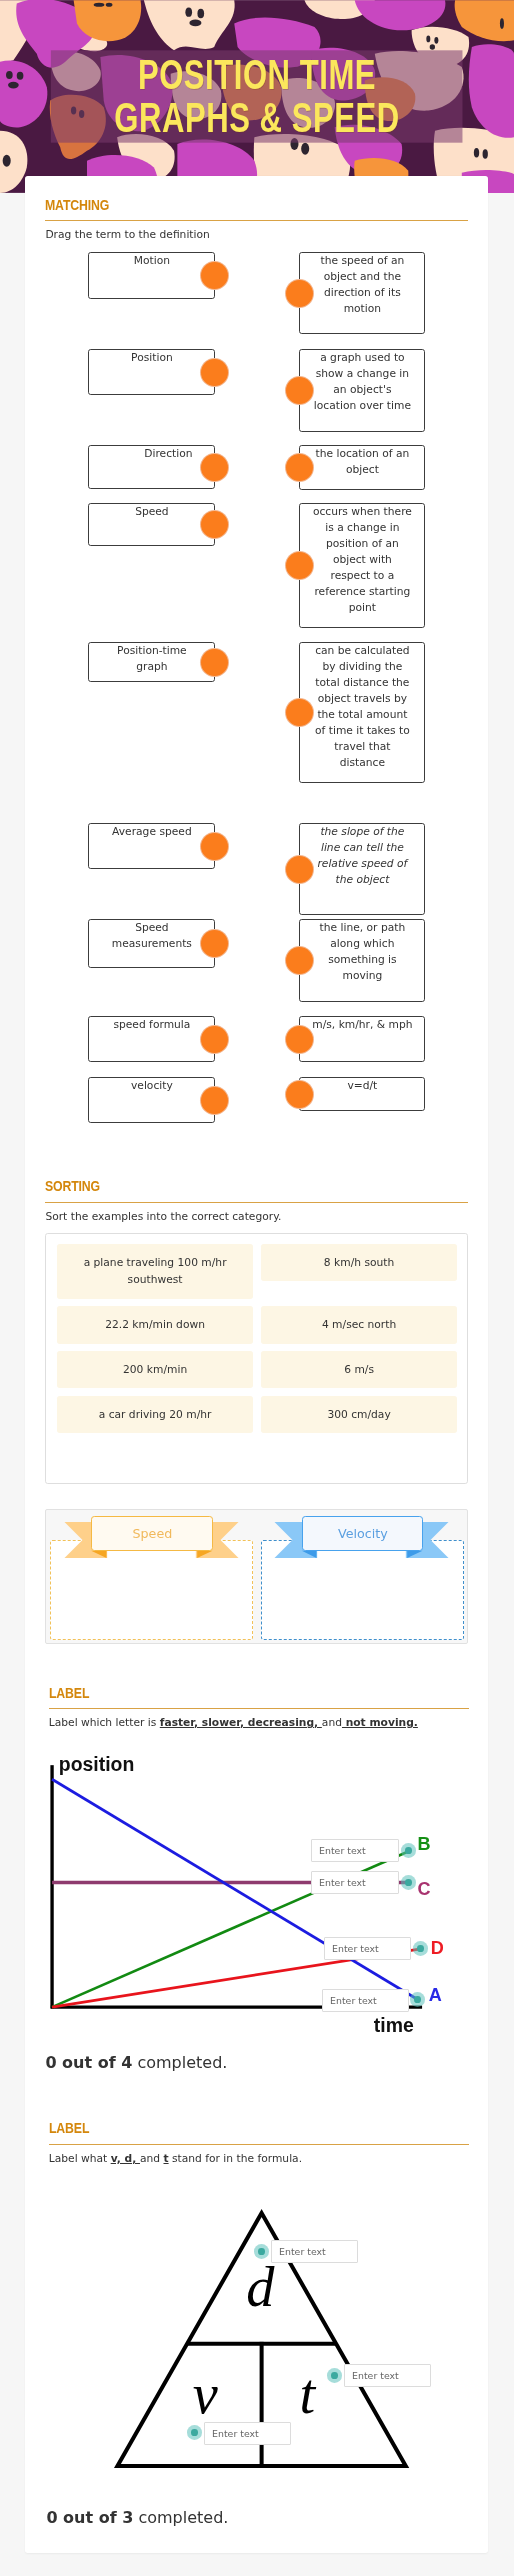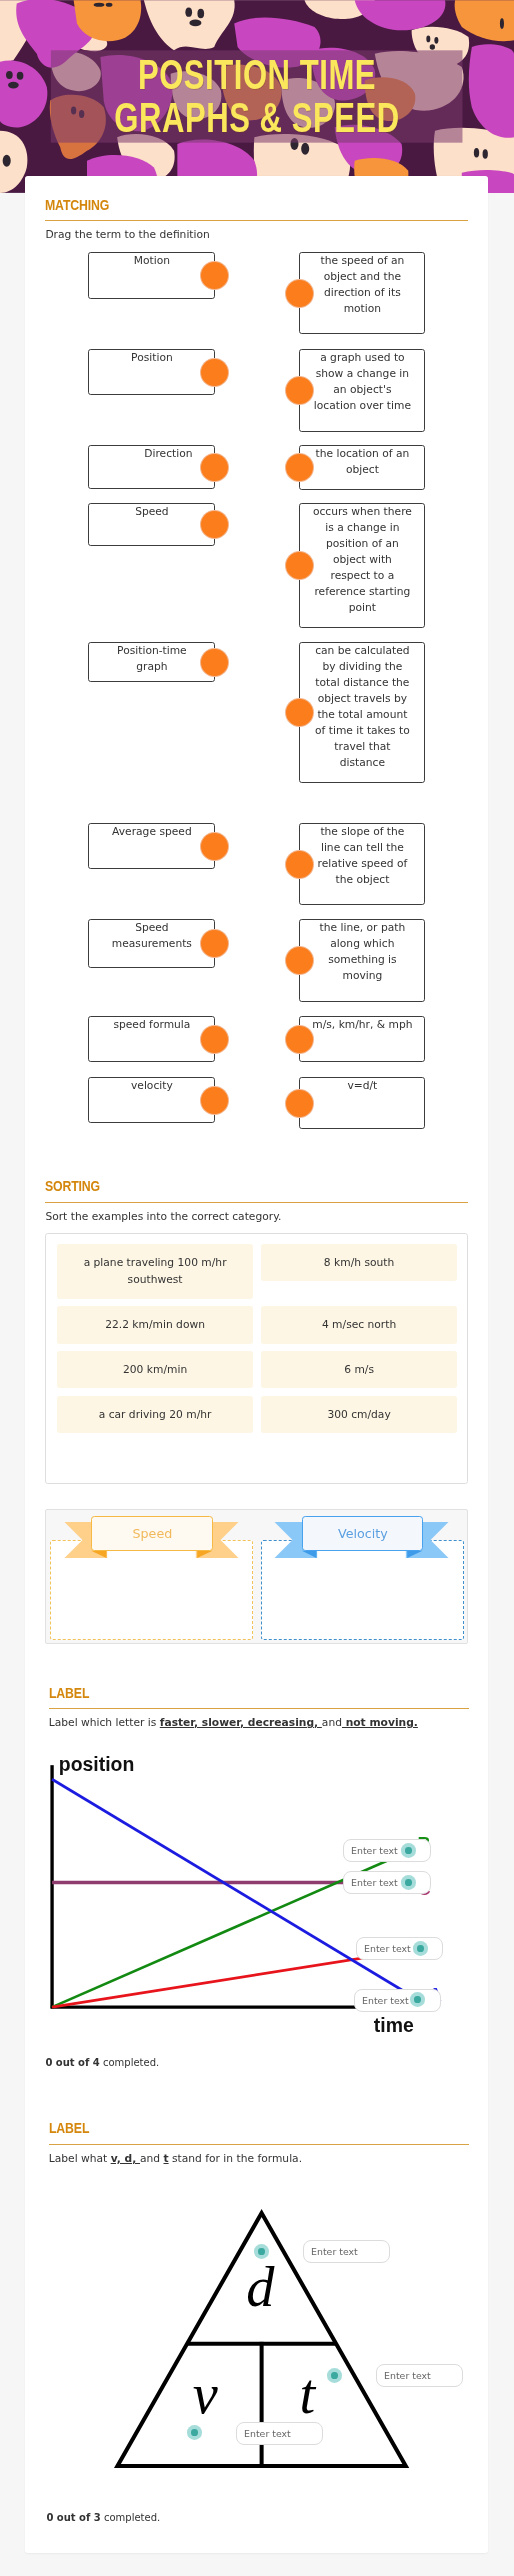--- a/index.html
+++ b/index.html
@@ -13,21 +13,21 @@
   font-family: "Liberation Sans", sans-serif; font-weight: bold; font-size: 42px; color: #fbe75c;
   transform: scaleX(0.74); transform-origin: center; letter-spacing: 0.7px; white-space: nowrap;
   text-shadow: 0.7px 0.7px 0 rgba(120,60,20,0.25); }
 
 
 .card { position: absolute; left: 25.4px; top: 176px; width: 463px; height: 2377px; background: #fff; border-radius: 2.7px; box-shadow: 0 0.7px 2px rgba(0,0,0,0.05); }
 .sec-title { position: absolute; left: 20px; height: 16px; line-height: 16px; font-family: "Liberation Sans", sans-serif; font-weight: bold; font-size: 15.4px; color: #d4870c; transform: scaleX(0.8); transform-origin: left center; letter-spacing: -0.2px; white-space: nowrap; }
 .sec-rule { position: absolute; left: 20px; width: 423px; height: 0; border-top: 1px solid #d9a245; }
 .instr { position: absolute; left: 20px; font-size: 10.7px; line-height: 14.7px; color: #333; white-space: nowrap; }
 .instr .em { font-weight: bold; text-decoration: underline; }
-.progress { position: absolute; left: 20px; font-size: 10px; line-height: 14.7px; color: #333; white-space: nowrap; }
+.progress { position: absolute; left: 20px; font-size: 16px; line-height: 14.7px; color: #333; white-space: nowrap; }
 .progress b { font-weight: bold; }
 
 
 .term, .def { position: absolute; border: 1px solid #3c3c3c; border-radius: 2.7px; background: #fff; display: flex; align-items: flex-start; justify-content: center; text-align: center; font-size: 10.7px; line-height: 16px; color: #333; }
 .term { left: 63px; width: 127px; cursor: grab; }
 .def { left: 274px; width: 126px; }
 .term .txt { display: block; width: 94px; }
 .def .txt { display: block; width: 102px; }
 .handle { position: absolute; width: 27px; height: 27px; border-radius: 50%; background: #fb7d1c; box-shadow: 0 0 0 1px #f3b58d; top: 50%; margin-top: -13.4px; }
 .term .handle { right: -14px; cursor: grab; }
@@ -41,21 +41,21 @@
 .drop.speed { left: 4px; border: 1px dashed #f2c158; }
 .drop.velocity { left: 215px; border: 1px dashed #3f8fcc; }
 .ribbon-svg { position: absolute; top: 12px; }
 .ribbon-label { position: absolute; top: 6px; height: 35px; border-radius: 3.3px; display: flex; align-items: center; justify-content: center; font-size: 12.7px; }
 .ribbon-label.speed { left: 45px; width: 122px; background: #fffaf1; border: 1.3px solid #f5b944; color: #f1b95c; }
 .ribbon-label.velocity { left: 256px; width: 121px; background: #f4f8fd; border: 1.3px solid #48a2ed; color: #5a9fe0; }
 
 
 .graph-svg { position: absolute; left: 14.7px; top: 1565px; }
 .tri-svg { position: absolute; left: 75px; top: 2027px; }
-.txt-input { position: absolute; height: 23px; border: 0.7px solid #dcdcdc; border-radius: 8px; background: #fff; font-family: "DejaVu Sans", sans-serif; font-size: 9.4px; padding: 0 6.7px; color: #333; outline: none; margin-left: 32px; }
+.txt-input { position: absolute; height: 23px; border: 0.7px solid #dcdcdc; border-radius: 1px; background: #fff; font-family: "DejaVu Sans", sans-serif; font-size: 9.4px; padding: 0 6.7px; color: #333; outline: none; }
 .txt-input::placeholder { color: #666; }
 .marker { position: absolute; width: 14.7px; height: 14.7px; border-radius: 50%; background: rgba(92,193,187,0.55); }
 .marker .dot { position: absolute; left: 4px; top: 4px; width: 6.7px; height: 6.7px; border-radius: 50%; background: #3ba99f; }
 </style>
 </head>
 <body>
 
 <header class="banner">
   <svg width="514" height="193" viewBox="0 0 768 288">
     <rect width="768" height="288" fill="#4a1942"></rect>
@@ -179,33 +179,33 @@
         <span class="handle"></span>
       </div>
     <div class="def" style="top:327px;height:125px;">
         <span class="txt">occurs when there is a change in position of an object with respect to a reference starting point</span>
         <span class="handle"></span>
       </div>
     <div class="def" style="top:466px;height:141px;">
         <span class="txt">can be calculated by dividing the total distance the object travels by the total amount of time it takes to travel that distance</span>
         <span class="handle"></span>
       </div>
-    <div class="def" style="top:647px;height:82px;">
+    <div class="def" style="top:647px;height:92px;font-style:italic;">
         <span class="txt">the slope of the line can tell the relative speed of the object</span>
         <span class="handle"></span>
       </div>
     <div class="def" style="top:743px;height:83px;">
         <span class="txt">the line, or path along which something is moving</span>
         <span class="handle"></span>
       </div>
     <div class="def" style="top:840px;height:46px;">
         <span class="txt">m/s, km/hr, &amp; mph</span>
         <span class="handle"></span>
       </div>
-    <div class="def" style="top:901px;height:52px;">
+    <div class="def" style="top:901px;height:34px;">
         <span class="txt">v=d/t</span>
         <span class="handle"></span>
       </div>
   </section>
 
   <section>
     <h2 class="sec-title" style="top:1002px;">SORTING</h2>
     <div class="sec-rule" style="top:1026px;"></div>
     <p class="instr" style="top:1034px;">Sort the examples into the correct category.</p>
 

